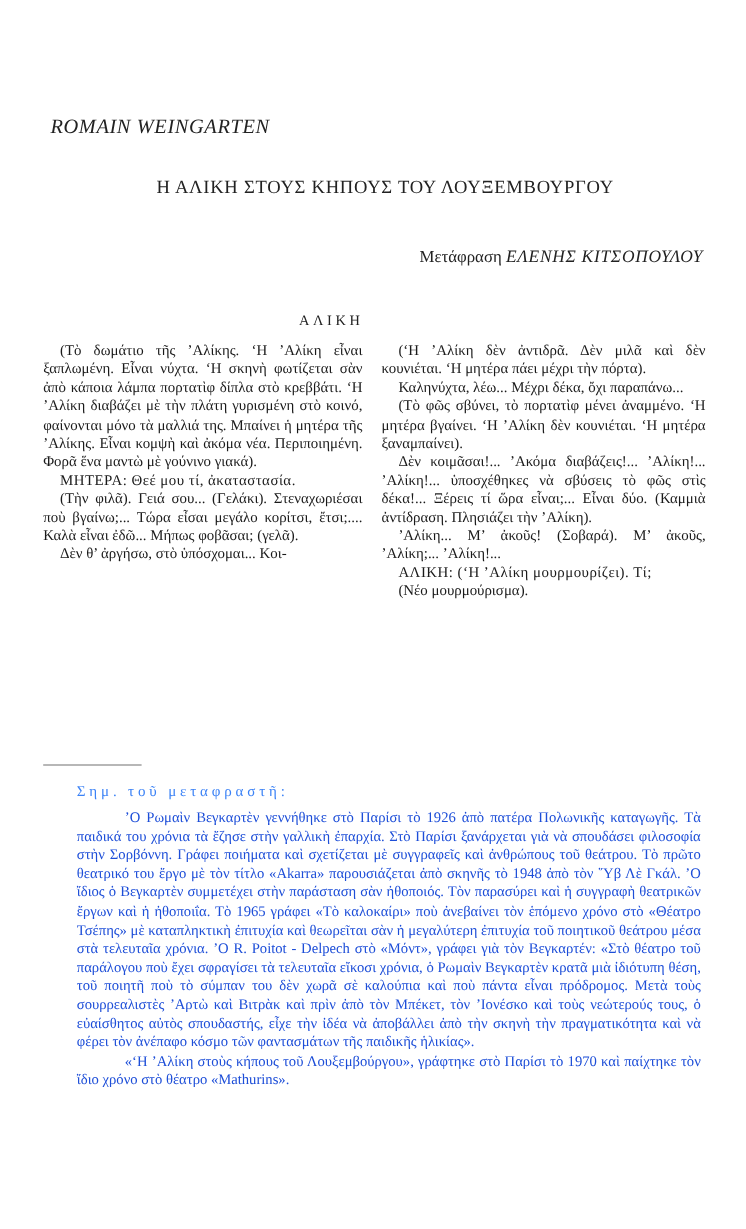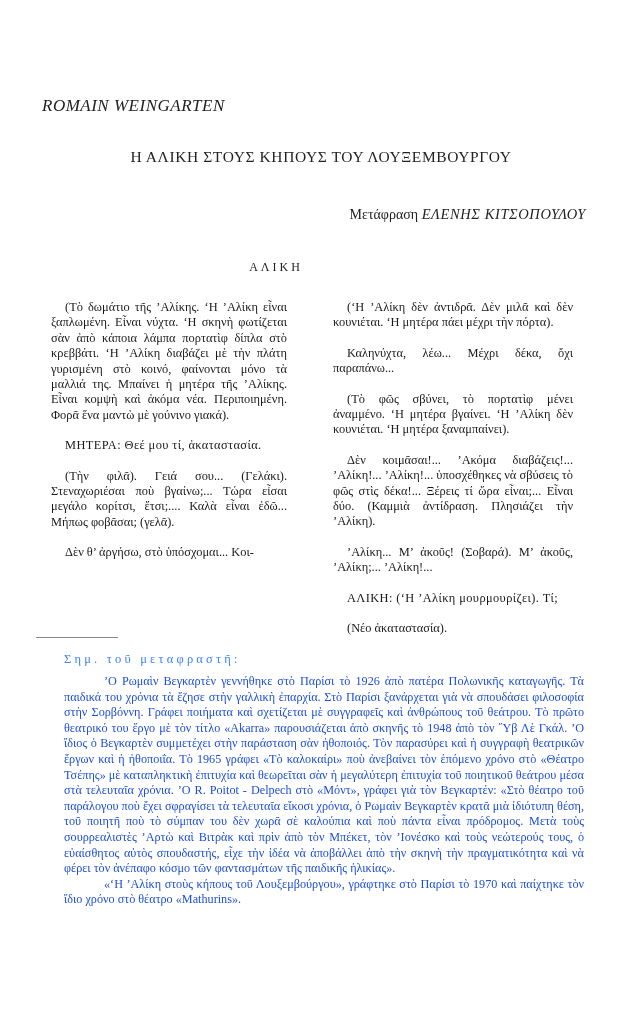--- a/index.html
+++ b/index.html
@@ -71,21 +71,21 @@
       width: 266px;
       font-family: "Liberation Serif", serif;
       font-size: 12.4px;
       line-height: 15.4px;
       text-align: justify;
       color: #1a1a1a;
     }
     .col.left { left: 36px; }
     .col.right { left: 318px; width: 270px; }
     .col p {
-      margin: 15px;
+      margin: 0;
       text-indent: 14px;
       hyphens: manual;
     }
     .col p.noindent { text-indent: 0; }
     .speaker { letter-spacing: 0.4px; }
     .divider {
       position: absolute;
       left: 36px;
       top: 637px;
       width: 82px;
@@ -136,21 +136,21 @@
     <p>Δὲν θ’ ἀργήσω, στὸ ὑπόσχομαι... Κοι-</p>
   </div>
 
   <div class="col right">
     <p>(‘Η ’Αλίκη δὲν ἀντιδρᾶ. Δὲν μιλᾶ καὶ δὲν κουνιέται. ‘Η μητέρα πάει μέχρι τὴν πόρτα).</p>
     <p>Καληνύχτα, λέω... Μέχρι δέκα, ὄχι παραπάνω...</p>
     <p>(Τὸ φῶς σβύνει, τὸ πορτατὶφ μένει ἀναμμένο. ‘Η μητέρα βγαίνει. ‘Η ’Αλίκη δὲν κουνιέται. ‘Η μητέρα ξαναμπαίνει).</p>
     <p>Δὲν κοιμᾶσαι!... ’Ακόμα διαβάζεις!... ’Αλίκη!... ’Αλίκη!... ὑποσχέθηκες νὰ σβύσεις τὸ φῶς στὶς δέκα!... Ξέρεις τί ὥρα εἶναι;... Εἶναι δύο. (Καμμιὰ ἀντίδραση. Πλησιάζει τὴν ’Αλίκη).</p>
     <p>’Αλίκη... Μ’ ἀκοῦς! (Σοβαρά). Μ’ ἀκοῦς, ’Αλίκη;... ’Αλίκη!...</p>
     <p class="speaker">ΑΛΙΚΗ: (‘Η ’Αλίκη μουρμουρίζει). Τί;</p>
-    <p>(Νέο ἀκαταστασία).</p>
+    <p>(Νέο μουρμούρισμα).</p>
   </div>
 
   <div class="divider"></div>
 
   <div class="note-heading">Σημ. τοῦ μεταφραστῆ:</div>
   <div class="note-body">
     <p>’Ο Ρωμαὶν Βεγκαρτὲν γεννήθηκε στὸ Παρίσι τὸ 1926 ἀπὸ πατέρα Πολωνικῆς καταγωγῆς. Τὰ παιδικά του χρόνια τὰ ἔζησε στὴν γαλλικὴ ἐπαρχία. Στὸ Παρίσι ξανάρχεται γιὰ νὰ σπουδάσει φιλοσοφία στὴν Σορβόννη. Γράφει ποιήματα καὶ σχετίζεται μὲ συγγραφεῖς καὶ ἀνθρώπους τοῦ θεάτρου. Τὸ πρῶτο θεατρικό του ἔργο μὲ τὸν τίτλο «Akarra» παρουσιάζεται ἀπὸ σκηνῆς τὸ 1948 ἀπὸ τὸν ῞Υβ Λὲ Γκάλ. ’Ο ἴδιος ὁ Βεγκαρτὲν συμμετέχει στὴν παράσταση σὰν ἠθοποιός. Τὸν παρασύρει καὶ ἡ συγγραφὴ θεατρικῶν ἔργων καὶ ἡ ἠθοποιΐα. Τὸ 1965 γράφει «Τὸ καλοκαίρι» ποὺ ἀνεβαίνει τὸν ἑπόμενο χρόνο στὸ «Θέατρο Τσέπης» μὲ καταπληκτικὴ ἐπιτυχία καὶ θεωρεῖται σὰν ἡ μεγαλύτερη ἐπιτυχία τοῦ ποιητικοῦ θεάτρου μέσα στὰ τελευταῖα χρόνια. ’Ο R. Poitot - Delpech στὸ «Μόντ», γράφει γιὰ τὸν Βεγκαρτέν: «Στὸ θέατρο τοῦ παράλογου ποὺ ἔχει σφραγίσει τὰ τελευταῖα εἴκοσι χρόνια, ὁ Ρωμαὶν Βεγκαρτὲν κρατᾶ μιὰ ἰδιότυπη θέση, τοῦ ποιητῆ ποὺ τὸ σύμπαν του δὲν χωρᾶ σὲ καλούπια καὶ ποὺ πάντα εἶναι πρόδρομος. Μετὰ τοὺς σουρρεαλιστὲς ’Αρτὼ καὶ Βιτρὰκ καὶ πρὶν ἀπὸ τὸν Μπέκετ, τὸν ’Ιονέσκο καὶ τοὺς νεώτερούς τους, ὁ εὐαίσθητος αὐτὸς σπουδαστής, εἶχε τὴν ἰδέα νὰ ἀποβάλλει ἀπὸ τὴν σκηνὴ τὴν πραγματικότητα καὶ νὰ φέρει τὸν ἀνέπαφο κόσμο τῶν φαντασμάτων τῆς παιδικῆς ἡλικίας».</p>
     <p>«‘Η ’Αλίκη στοὺς κήπους τοῦ Λουξεμβούργου», γράφτηκε στὸ Παρίσι τὸ 1970 καὶ παίχτηκε τὸν ἴδιο χρόνο στὸ θέατρο «Mathurins».</p>
   </div>
 </div>

